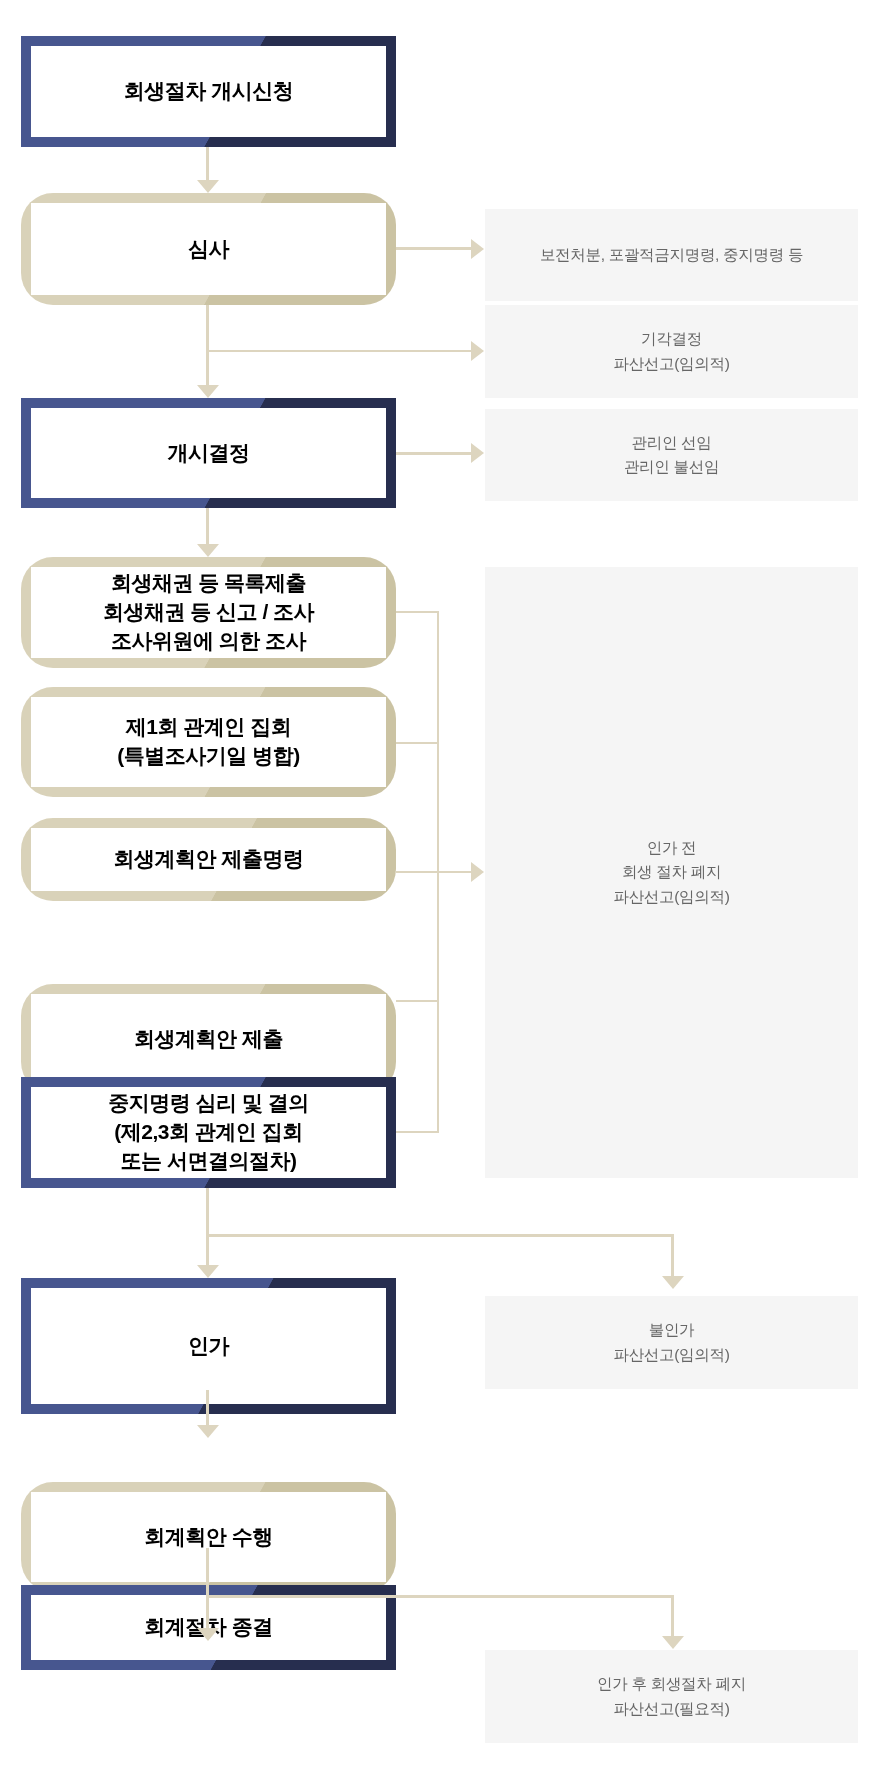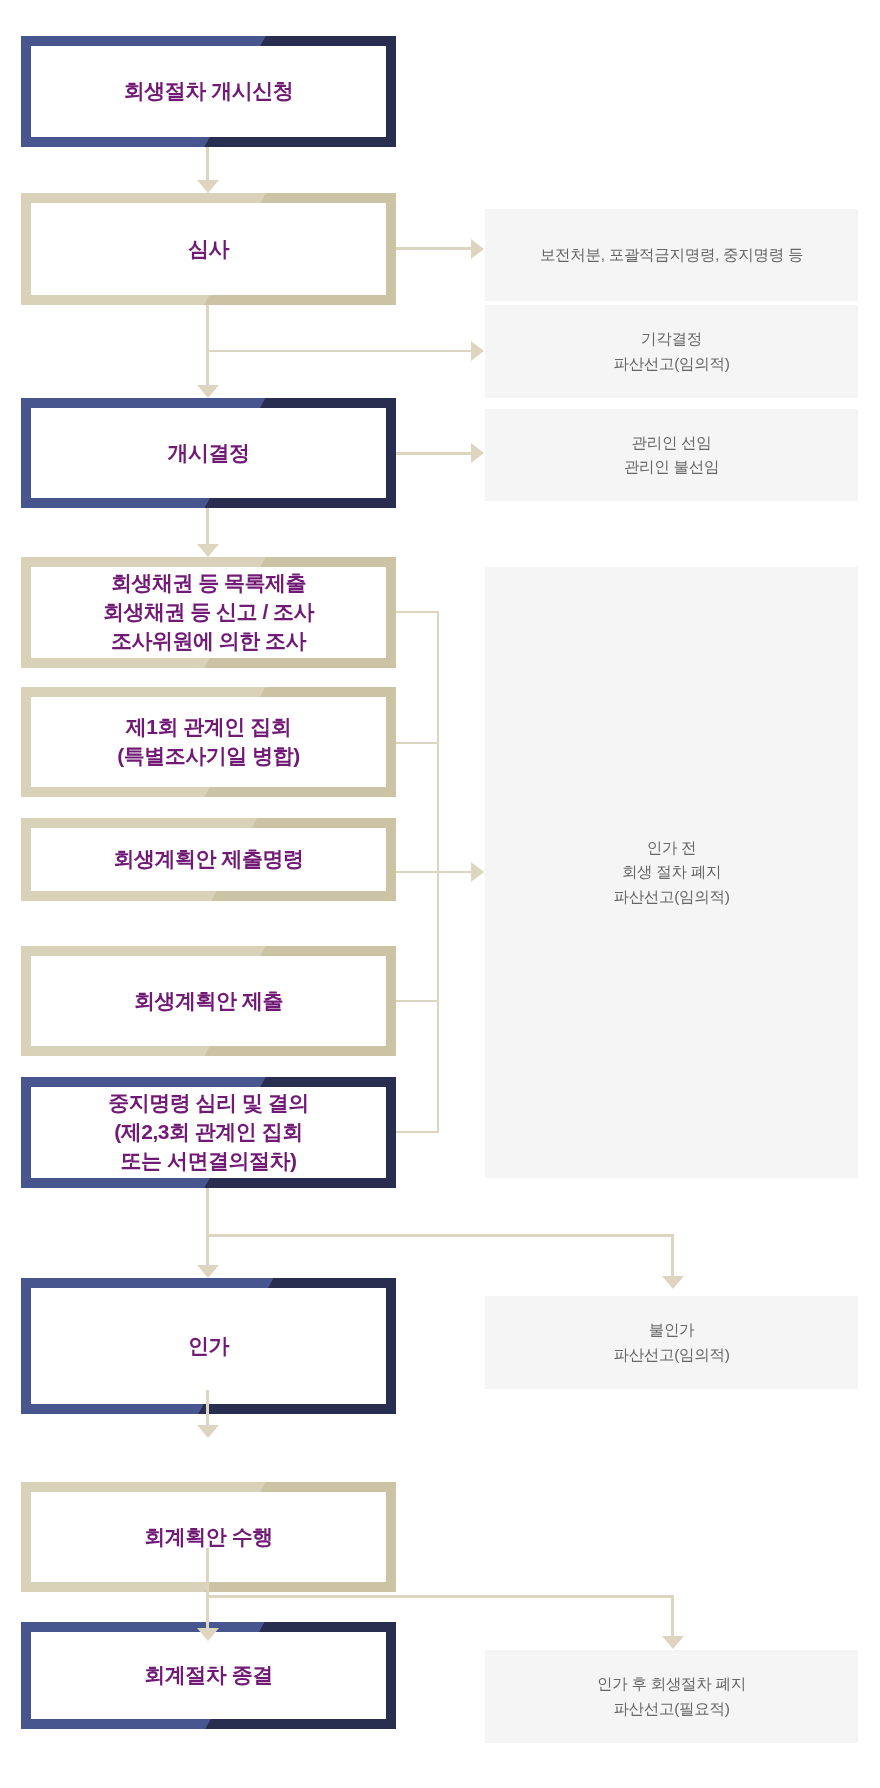--- a/index.html
+++ b/index.html
@@ -3,27 +3,27 @@
 <meta charset="utf-8">
 <style>
   html,body { margin:0; padding:0; background:#ffffff; }
   #canvas {
     position:relative; width:880px; height:1788px; background:#ffffff;
     font-family:"Liberation Sans", sans-serif; overflow:hidden;
   }
   
   .step { position:absolute; left:21px; width:375px; }
   .tone-navy  { background:linear-gradient(119deg, #47568f 56%, #272e4f 56.15%); }
-  .tone-beige { background:linear-gradient(119deg, #d9d2b9 56%, #cbc3a3 56.15%); }
+  .tone-beige { background:linear-gradient(119deg, #d9d2b9 56%, #cbc3a3 56.15%);border-radius:32px; }
   .step .inner {
     position:absolute; inset:10px; background:#ffffff;
     display:flex; align-items:center; justify-content:center; text-align:center;
   }
   .step .label {
-    font-weight:700; font-size:21px; line-height:1.38; color:#701a75;
+    font-weight:700; font-size:21px; line-height:1.38; color:#000000;
     white-space:pre-line; letter-spacing:-0.5px;
   }
   
   .outcome {
     position:absolute; left:485px; width:373px; background:#f5f5f5;
     display:flex; align-items:center; justify-content:center; text-align:center;
   }
   .outcome .label {
     font-size:15.5px; line-height:1.55; color:#666666; white-space:pre-line;
     letter-spacing:-0.3px;
@@ -72,21 +72,21 @@
       <div class="inner">
         <div class="label">제1회 관계인 집회
 (특별조사기일 병합)</div>
       </div>
     </div>
   <div class="step tone-beige" style="top:818px;height:83px;">
       <div class="inner">
         <div class="label">회생계획안 제출명령</div>
       </div>
     </div>
-  <div class="step tone-beige" style="top:946px;height:110px;">
+  <div class="step tone-beige" style="top:984px;height:110px;">
       <div class="inner">
         <div class="label">회생계획안 제출</div>
       </div>
     </div>
   <div class="step tone-navy" style="top:1077px;height:111px;">
       <div class="inner">
         <div class="label">중지명령 심리 및 결의
 (제2,3회 관계인 집회
 또는 서면결의절차)</div>
       </div>
@@ -94,21 +94,21 @@
   <div class="step tone-navy" style="top:1278px;height:136px;">
       <div class="inner">
         <div class="label">인가</div>
       </div>
     </div>
   <div class="step tone-beige" style="top:1438px;height:110px;margin-top:44px;">
       <div class="inner">
         <div class="label">회계획안 수행</div>
       </div>
     </div>
-  <div class="step tone-navy" style="top:1622px;height:107px;">
+  <div class="step tone-navy" style="top:1585px;height:85px;">
       <div class="inner">
         <div class="label">회계절차 종결</div>
       </div>
     </div>
 
   <div class="outcome" style="top:209px;height:92px;">
       <div class="label">보전처분, 포괄적금지명령, 중지명령 등</div>
     </div>
   <div class="outcome" style="top:305px;height:93px;">
       <div class="label">기각결정

